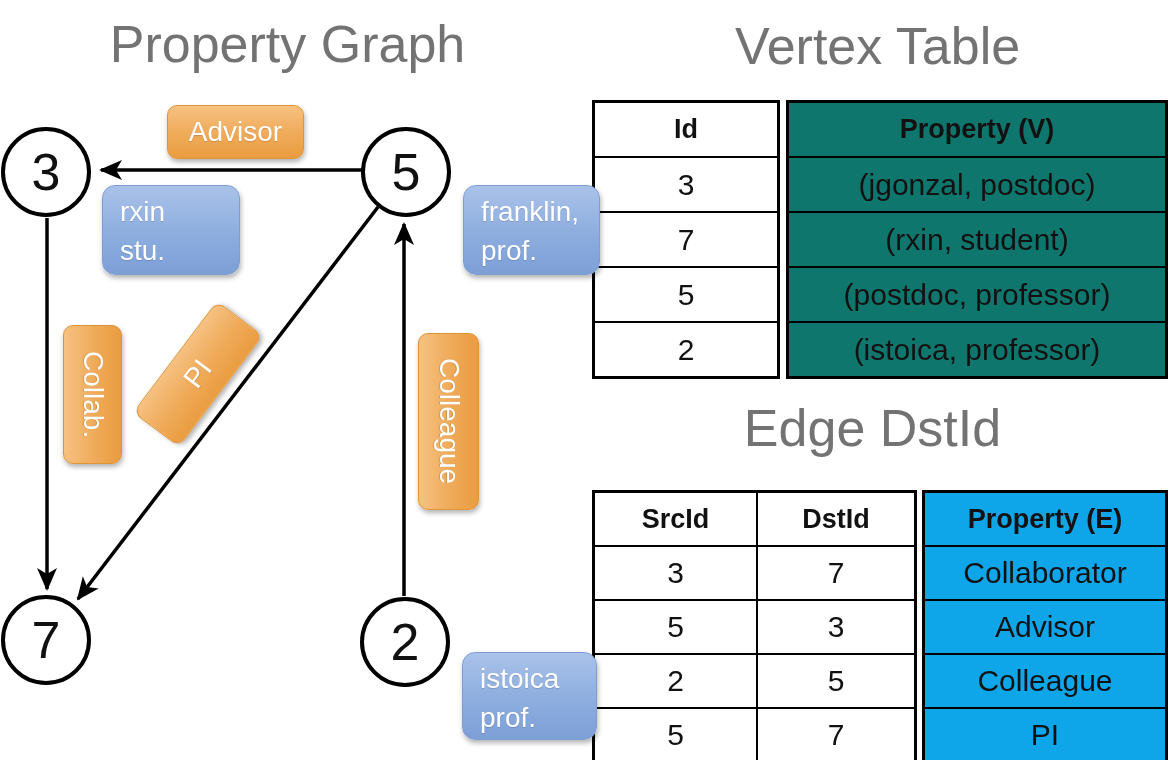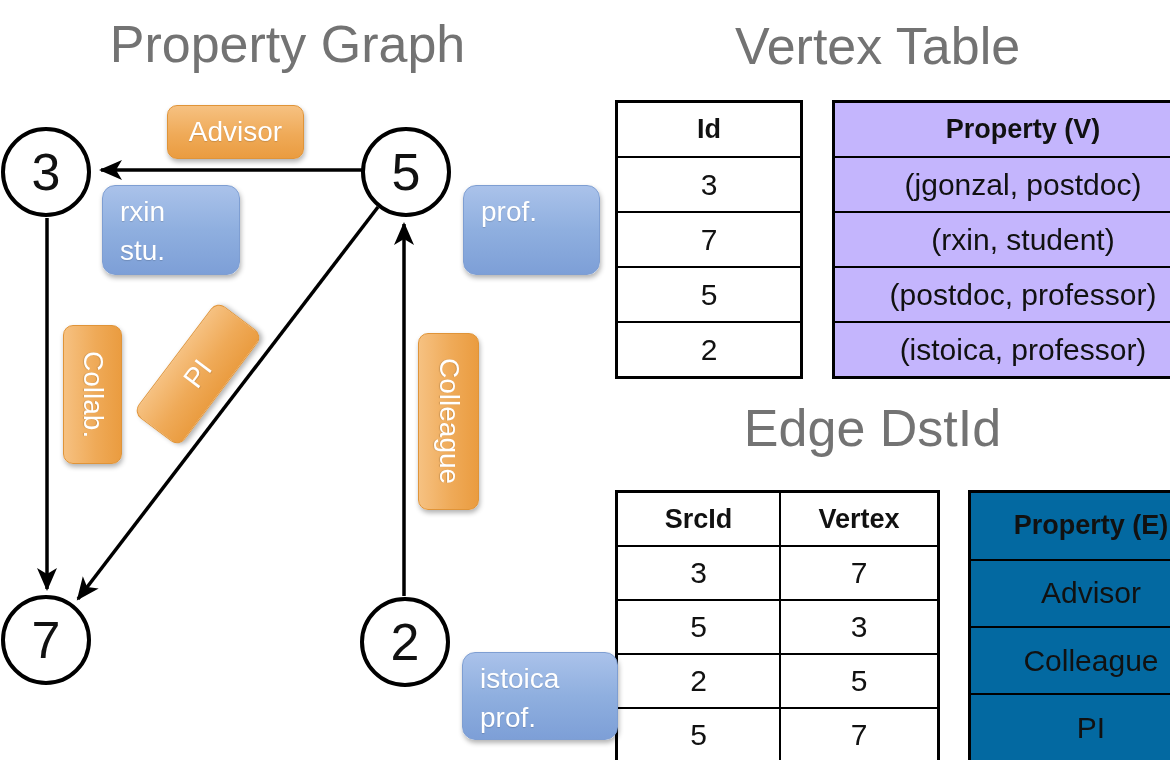--- a/index.html
+++ b/index.html
@@ -78,49 +78,48 @@
     padding: 7px 4px 0 17px;
     box-sizing: border-box;
     box-shadow: 1px 3px 5px rgba(0,0,0,0.30);
     z-index: 3;
     text-shadow: 0 1px 1px rgba(0,0,0,0.15);
     margin-left: 40px;
   }
   #vlabel-rxin     { left: 62px;  top: 185px; width: 138px; height: 90px; }
   #vlabel-franklin { left: 423px; top: 185px; width: 137px; height: 90px; }
   #vlabel-jgonzal  { left: 62px;  top: 650px; width: 138px; height: 90px; }
-  #vlabel-istoica  { left: 422px; top: 652px; width: 156px; height: 88px; }
+  #vlabel-istoica  { left: 422px; top: 652px; width: 135px; height: 88px; }
 
   
   .table-group { position: absolute; display: flex; }
   #vertex-table-group { left: 592px; top: 100px; gap: 6px; }
   #edge-table-group   { left: 592px; top: 490px; gap: 5px; }
 
   table.tbl {
     border-collapse: collapse;
     border: 3px solid #000;
     table-layout: fixed;
-    margin-left: 23px;
   }
   table.tbl th, table.tbl td {
     border: 2px solid #000;
     text-align: center;
     vertical-align: middle;
     padding: 0;
     overflow: hidden;
     white-space: nowrap;
   }
   table.tbl th { font-size: 27px; font-weight: bold; }
   table.tbl td { font-size: 30px; font-weight: 400; }
 
   #vertex-table-group th, #vertex-table-group td { height: 53px; }
   #edge-table-group   th, #edge-table-group   td { height: 52px; }
 
-  .vfill th, .vfill td { background: #c4b5fd; }
-  .efill th, .efill td { background: #0369a1; }
+  .vfill th, .vfill td { background: #0f766e; }
+  .efill th, .efill td { background: #0ea5e9; }
 </style>
 </head>
 <body>
 
 <div class="canvas">
 
   <div class="graph-panel">
     <div class="big-title" id="graph-title">Property Graph</div>
 
     <svg class="edges" width="585" height="760" viewBox="0 0 585 760">
@@ -159,20 +158,21 @@
     </div>
     <div class="elabel vertical" id="label-colleague">
       <span>Colleague</span>
     </div>
 
     <div class="vlabel" id="vlabel-rxin">
       <div>rxin</div>
       <div>stu.</div>
     </div>
     <div class="vlabel" id="vlabel-franklin">
+      <div>franklin,</div>
       <div>prof.</div>
     </div>
     <div class="vlabel" id="vlabel-istoica">
       <div>istoica</div>
       <div>prof.</div>
     </div>
   </div>
 
   <div class="big-title" id="vtable-title">Vertex Table</div>
 
@@ -217,21 +217,21 @@
       </table>
   </div>
 
   <div class="big-title" id="etable-title">Edge DstId</div>
 
   <div class="table-group" id="edge-table-group">
     <table class="tbl" style="width:325px">
       <tbody>
           <tr>
         <th style="width:161px">SrcId</th>
-        <th>Vertex</th>
+        <th>DstId</th>
       </tr>
       <tr>
         <td>3</td>
         <td>7</td>
       </tr>
       <tr>
         <td>5</td>
         <td>3</td>
       </tr>
       <tr>
@@ -243,20 +243,23 @@
         <td>7</td>
       </tr>
     </tbody>
       </table>
     <table class="tbl efill" style="width:246px">
       <tbody>
           <tr>
             <th>Property (E)</th>
           </tr>
       <tr>
+            <td>Collaborator</td>
+          </tr>
+      <tr>
             <td>Advisor</td>
           </tr>
       <tr>
             <td>Colleague</td>
           </tr>
       <tr>
             <td>PI</td>
           </tr>
     </tbody>
       </table>

